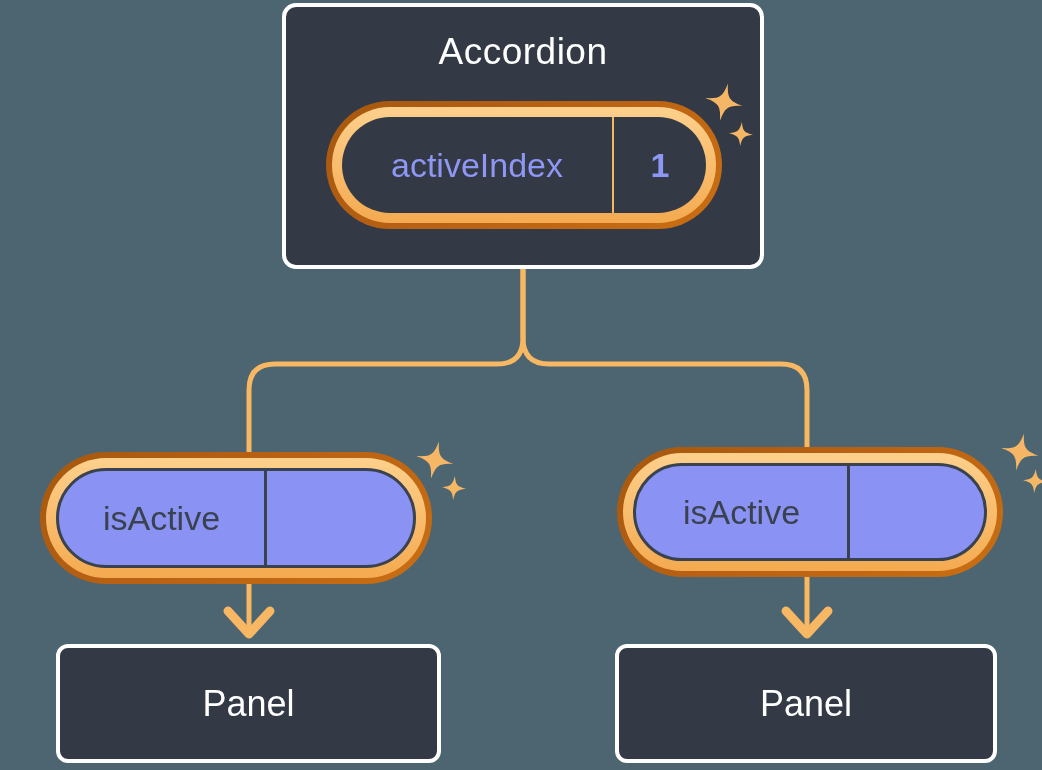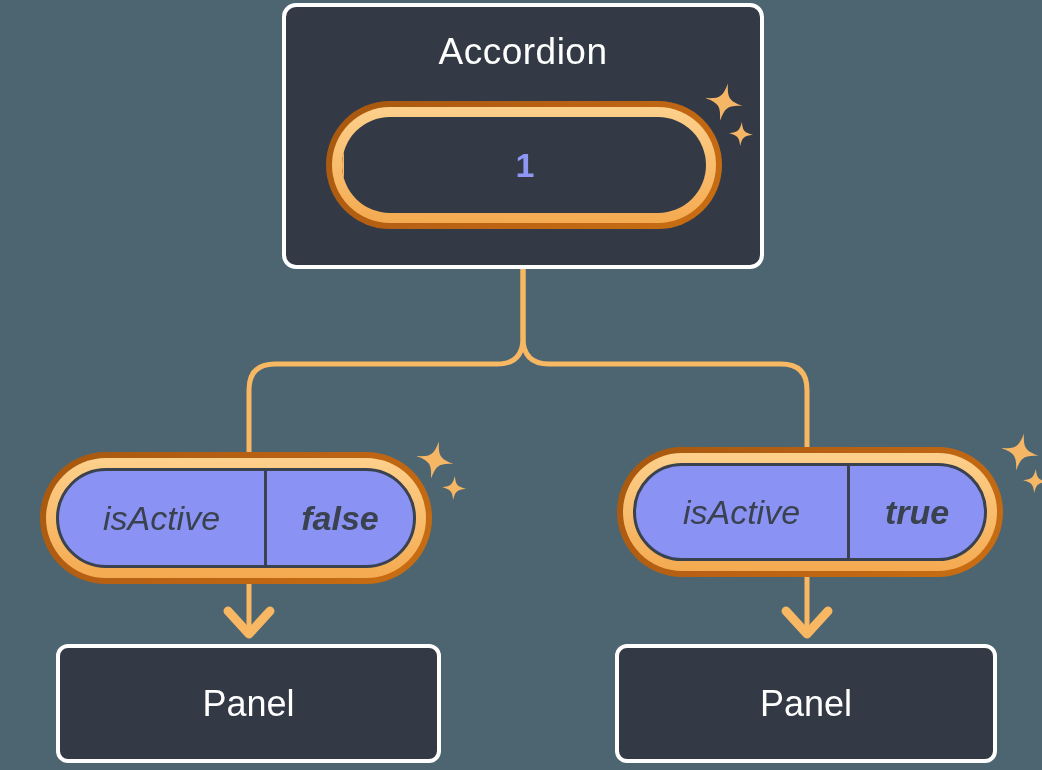--- a/index.html
+++ b/index.html
@@ -79,21 +79,20 @@
   .state-pill .divider { width: 2px; background: #f7b763; }
   .state-pill .cell-value {
     flex: 1;
     display: flex; align-items: center; justify-content: center;
     color: #8e97f3; font-size: 34px; font-weight: bold;
   }
 
   .prop-pill .pill-inner {
     background: #8a92f4;
     border: 3px solid #39424e;
-    font-style: italic;
   }
   .prop-pill-left  { left: 24px;  top: 452px; width: 392px; height: 132px; }
   .prop-pill-right { left: 601px; top: 447px; width: 386px; height: 130px; }
   .prop-pill .cell-name {
     display: flex; align-items: center; justify-content: center;
     color: #39424e; font-size: 34px;
   }
   .prop-pill-left  .cell-name { width: 205px; }
   .prop-pill-right .cell-name { width: 211px; }
   .prop-pill .divider { width: 3px; background: #39424e; }
@@ -119,42 +118,41 @@
     </g>
   </svg>
 
   <div class="card accordion-card">
     <div class="card-title">Accordion</div>
   </div>
 
   <div class="pill state-pill">
     <div class="pill-mid">
       <div class="pill-inner">
+        <div class="cell-name">activeIndex</div>
         <div class="divider"></div>
         <div class="cell-value">1</div>
       </div>
     </div>
   </div>
 
   <div class="pill prop-pill prop-pill-left">
     <div class="pill-mid">
       <div class="pill-inner">
         <div class="cell-name">isActive</div>
         <div class="divider"></div>
-        <div class="cell-value">false</div>
       </div>
     </div>
   </div>
 
   <div class="pill prop-pill prop-pill-right">
     <div class="pill-mid">
       <div class="pill-inner">
         <div class="cell-name">isActive</div>
         <div class="divider"></div>
-        <div class="cell-value">true</div>
       </div>
     </div>
   </div>
 
   <div class="card panel-card panel-left">Panel</div>
   <div class="card panel-card panel-right">Panel</div>
 
   <svg class="layer sparkle-layer" width="1042" height="770" viewBox="0 0 1042 770">
     <g fill="#f5b666">
       <g transform="translate(708,102) rotate(12)">

